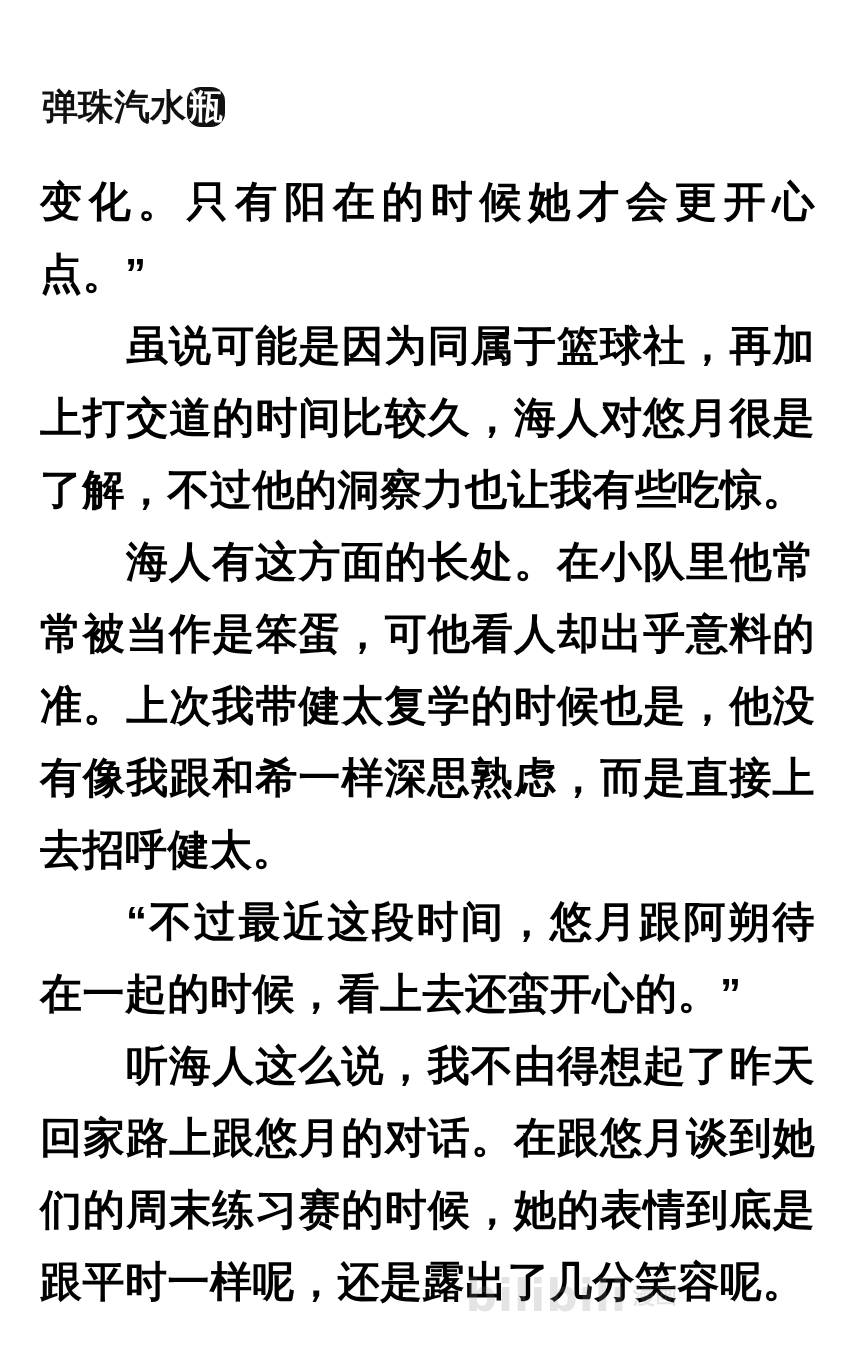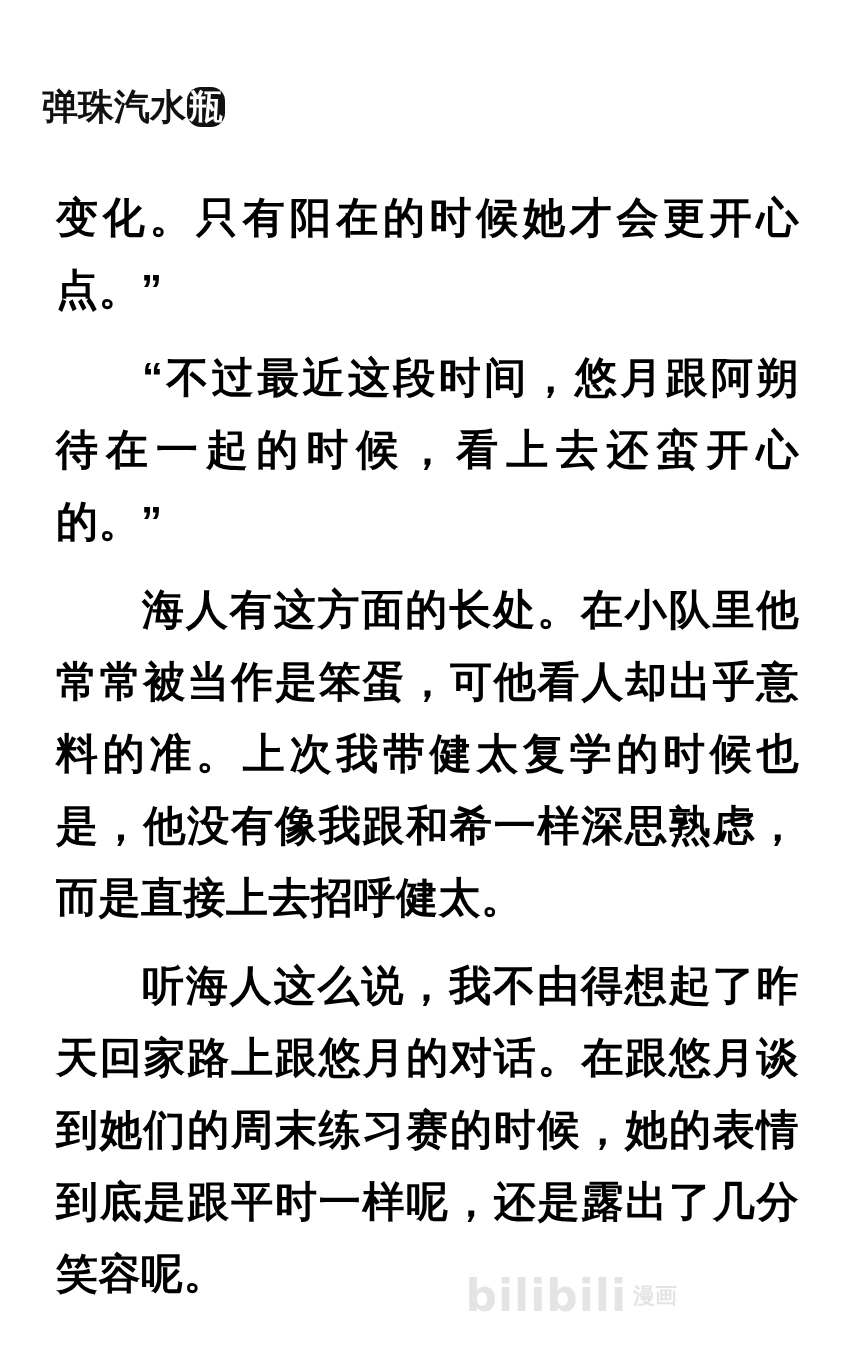--- a/index.html
+++ b/index.html
@@ -64,21 +64,21 @@
     font-family: "Liberation Sans", sans-serif;
     font-weight: bold;
     font-size: 42px;
     line-height: 72px;
     letter-spacing: 0.5px;
     color: #000000;
     text-align: justify;
     text-justify: inter-character;
   }
   .para {
-    margin: 16px;
+    margin: 0;
     padding: 0;
     text-indent: 0;
   }
   .para.indent {
     text-indent: 86px;
   }
 
   .watermark {
     position: absolute;
     right: 26px;
@@ -110,22 +110,23 @@
 
 <div class="page">
 
   <div class="title-row">
     <span class="title-text">弹珠汽水</span>
       <span class="title-chip">瓶</span>
   </div>
 
   <div class="body-text">
     <p class="para">变化。只有阳在的时候她才会更开心点。”</p>
+    <p class="para indent">虽说可能是因为同属于篮球社，再加上打交道的时间比较久，海人对悠月很是了解，不过他的洞察力也让我有些吃惊。</p>
+    <p class="para indent">海人有这方面的长处。在小队里他常常被当作是笨蛋，可他看人却出乎意料的准。上次我带健太复学的时候也是，他没有像我跟和希一样深思熟虑，而是直接上去招呼健太。</p>
     <p class="para indent">“不过最近这段时间，悠月跟阿朔待在一起的时候，看上去还蛮开心的。”</p>
-    <p class="para indent">海人有这方面的长处。在小队里他常常被当作是笨蛋，可他看人却出乎意料的准。上次我带健太复学的时候也是，他没有像我跟和希一样深思熟虑，而是直接上去招呼健太。</p>
     <p class="para indent">听海人这么说，我不由得想起了昨天回家路上跟悠月的对话。在跟悠月谈到她们的周末练习赛的时候，她的表情到底是跟平时一样呢，还是露出了几分笑容呢。</p>
   </div>
 
   <div class="watermark">
     <span class="wm-bili">bilibili</span>
     <span class="wm-cn">漫画</span>
   </div>
 
 </div>
 

